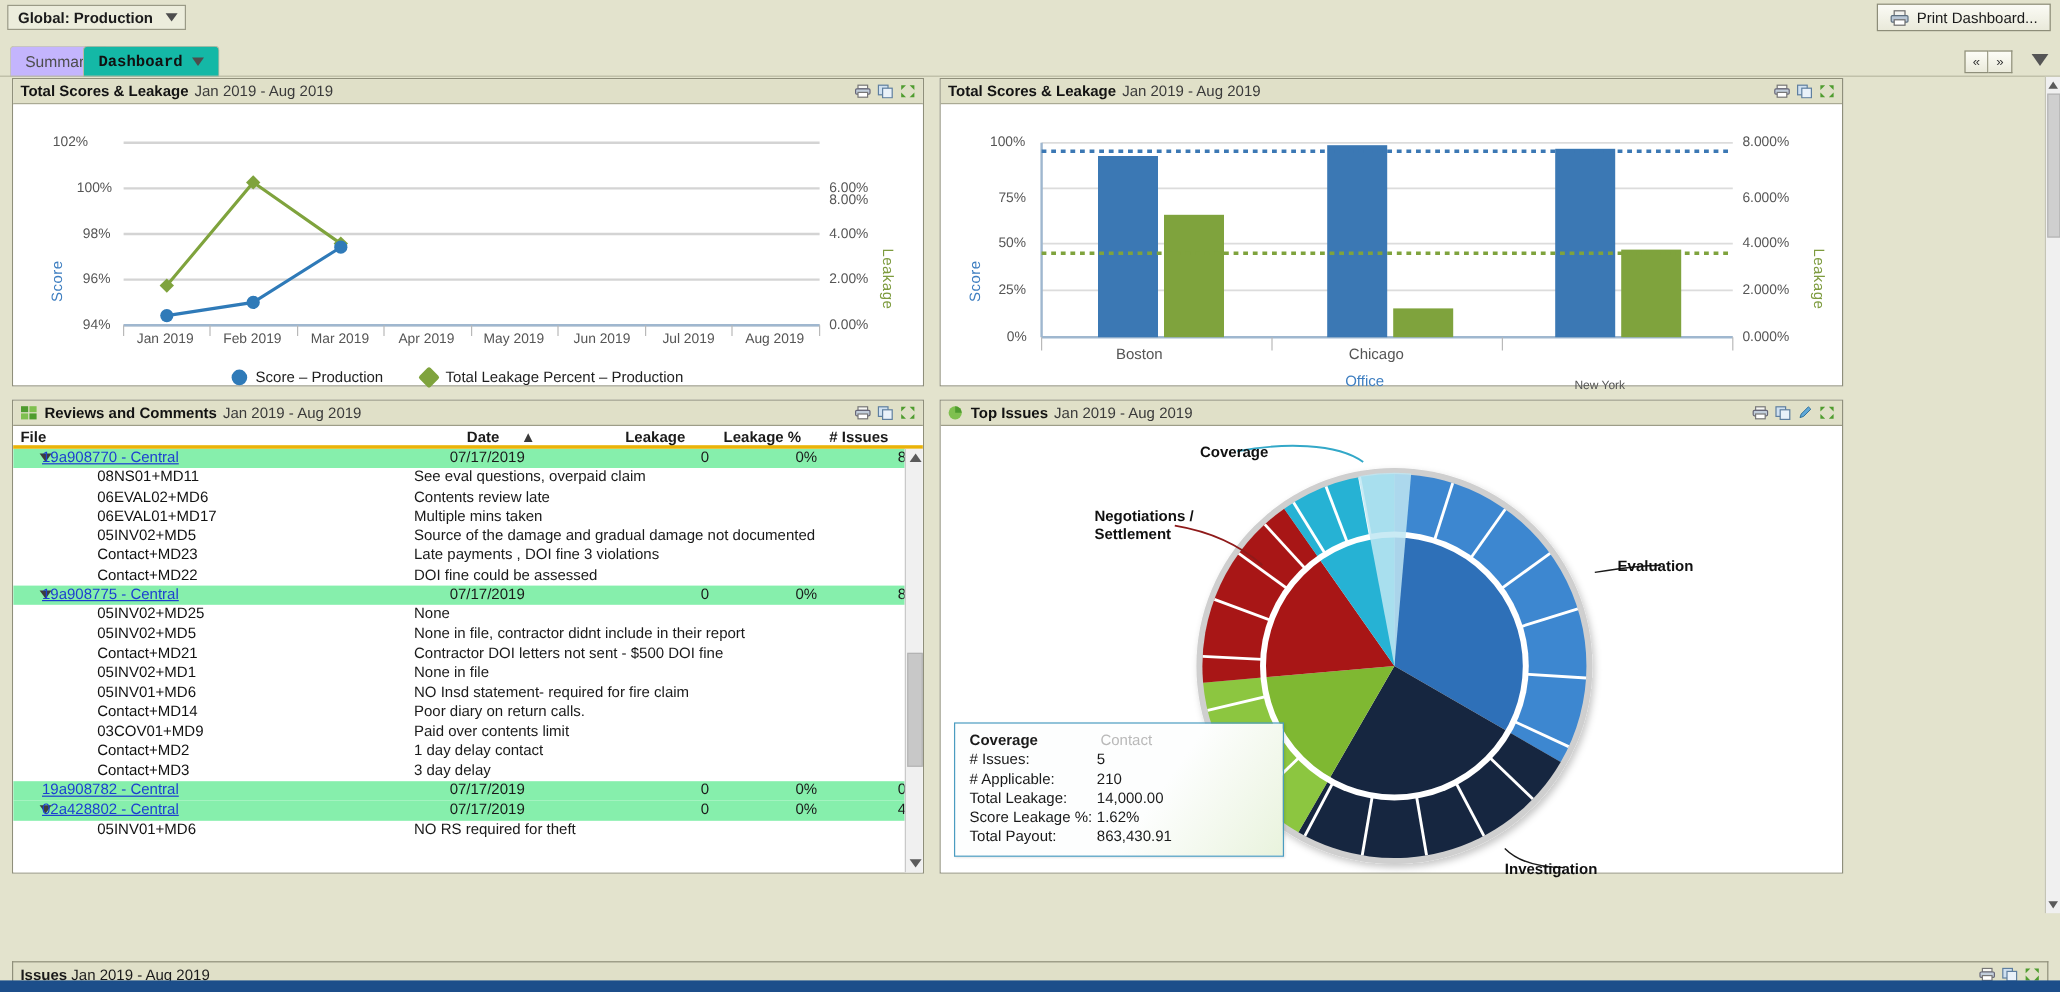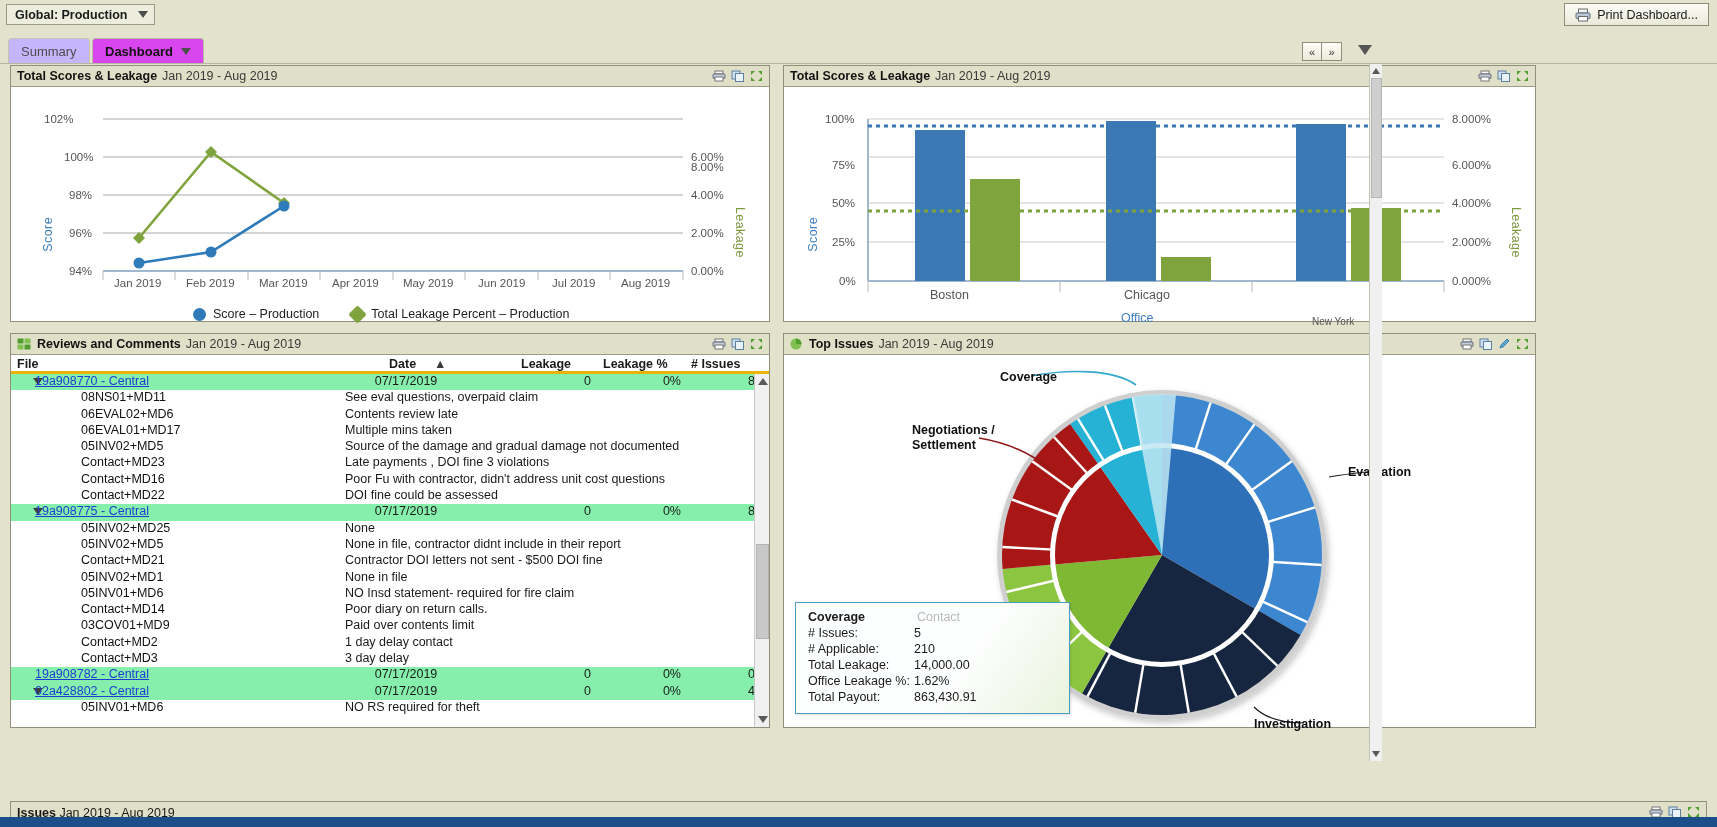--- a/index.html
+++ b/index.html
@@ -5,21 +5,21 @@
   * { box-sizing: border-box; }
   html, body {
     margin: 0; padding: 0;
     width: 1717px; height: 827px;
     background: #e3e3cd;
     font-family: "Liberation Sans", sans-serif;
     font-size: 12px;
     color: #1a1a1a;
     overflow: hidden;
   }
-  .app { position: relative; width: 1382px; height: 827px; }
+  .app { position: relative; width: 1717px; height: 827px; }
 
   
   .topbar { position: absolute; left:0; top:0; width:1717px; height:28px; }
   .global-select {
     position: absolute; left: 6px; top: 4px; height: 21px;
     display: flex; align-items: center; gap: 10px;
     background: #eceddc; border: 1px solid #9a9a86;
     padding: 0 6px 0 8px; font-weight: bold; font-size: 12.5px; color:#1b1b1b;
   }
   .caret-dn { width:0;height:0;border-left:5px solid transparent;border-right:5px solid transparent;border-top:7px solid #4d4d4d; }
@@ -30,21 +30,21 @@
     padding: 0 10px; font-size:12.5px;
   }
 
   
   .tabstrip { position:absolute; left:0; top:38px; width:1717px; height:26px; }
   .tab {
     position:absolute; top:0; height:26px; display:flex; align-items:center; gap:8px;
     padding: 0 12px; border-radius: 4px 4px 0 0; font-size:13px;
   }
   .tab.inactive { left:8px; background:#c4b5fd; color:#4d4d4d; border:1px solid #c6c6b0; border-bottom:none; }
-  .tab.active { left:92px; background:#d946ef; color:#111; font-weight:bold; border:1px solid #b9b9a2; border-bottom:none; }
+  .tab.active { left:69px; background:#14b8a6; color:#111; font-weight:bold; border:1px solid #b9b9a2; border-bottom:none;font-family:Liberation Mono, monospace; }
   .tabstrip-line { position:absolute; left:0; top:63px; width:1717px; height:1px; background:#b8b8a2; }
 
   .pager { position:absolute; right:40px; top:42px; display:flex; }
   .pager button {
     width:20px;height:19px; background: linear-gradient(#fdfdf7,#eaeadb);
     border:1px solid #8f8f7b; font-size:11px; color:#333; cursor:pointer; padding:0;
     font-family:"Liberation Sans",sans-serif;
   }
   .pager button + button { border-left:none; }
   .pager-caret { position:absolute; right:10px; top:45px; width:0;height:0;
@@ -384,24 +384,20 @@
             <span class="c-child">06EVAL01+MD17</span>
             <span class="c-cmt">Multiple mins taken</span>
           </div>
           <div class="row">
             <span class="c-child">05INV02+MD5</span>
             <span class="c-cmt">Source of the damage and gradual damage not documented</span>
           </div>
           <div class="row">
             <span class="c-child">Contact+MD23</span>
             <span class="c-cmt">Late payments , DOI fine 3 violations</span>
-          </div>
-          <div class="row">
-            <span class="c-child">Contact+MD16</span>
-            <span class="c-cmt">Poor Fu with contractor, didn't address unit cost questions</span>
           </div>
           <div class="row">
             <span class="c-child">Contact+MD22</span>
             <span class="c-cmt">DOI fine could be assessed</span>
           </div>
           <div class="row parent">
             <span class="tri"></span>
             <span class="c-file link">19a908775 - Central</span>
             <span class="c-date">07/17/2019</span>
             <span class="c-leak">0</span>
@@ -580,21 +576,21 @@
         </div>
         <div class="tt-r">
           <span class="k"># Applicable:</span>
           <span>210</span>
         </div>
         <div class="tt-r">
           <span class="k">Total Leakage:</span>
           <span>14,000.00</span>
         </div>
         <div class="tt-r">
-          <span class="k">Office Leakage %:</span>
+          <span class="k">Score Leakage %:</span>
           <span>1.62%</span>
         </div>
         <div class="tt-r">
           <span class="k">Total Payout:</span>
           <span>863,430.91</span>
         </div>
       </div>
     </div>
   </div>
 

